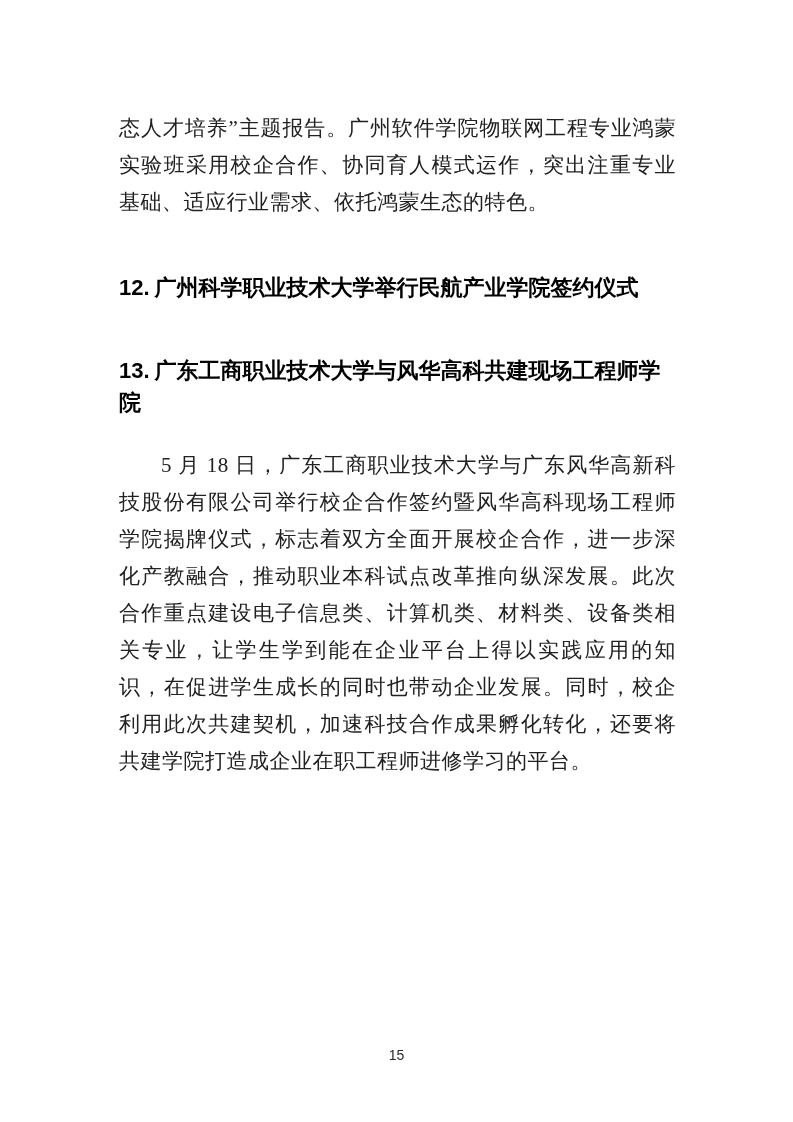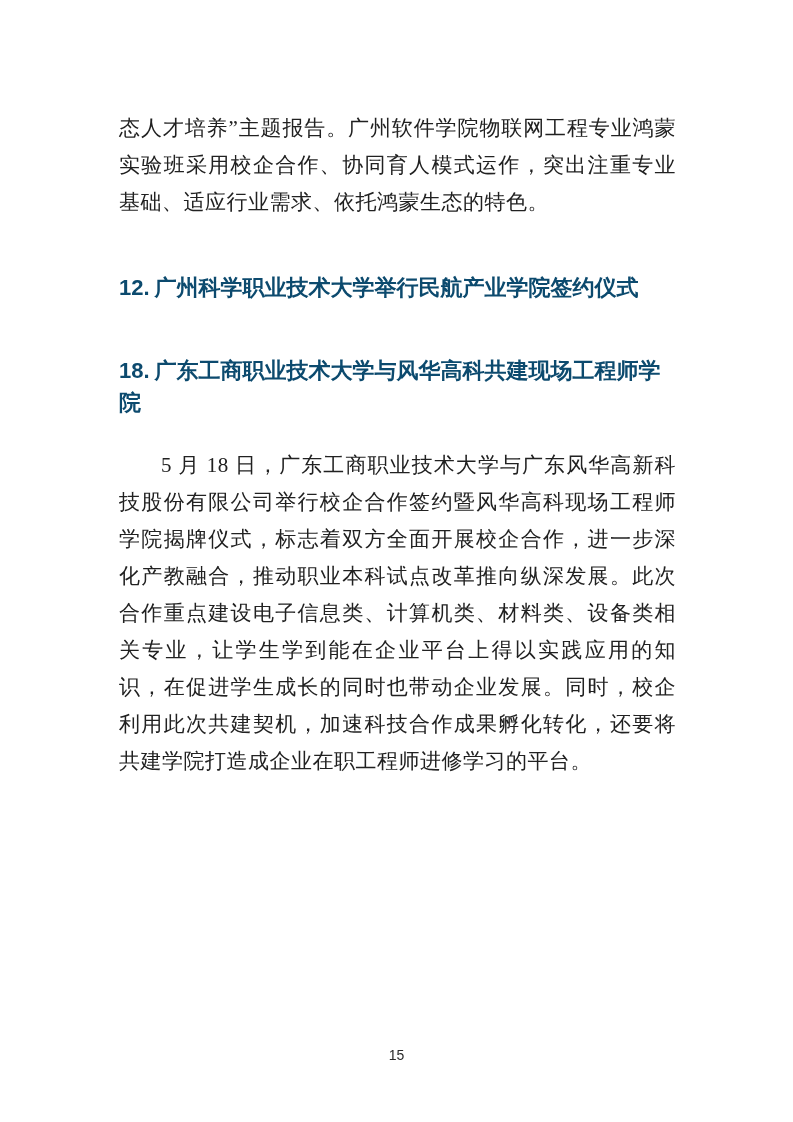--- a/index.html
+++ b/index.html
@@ -38,21 +38,21 @@
       text-indent: 2em;
     }
 
     .section-heading {
       margin-top: 51px;
       margin-bottom: 28px;
       font-family: "Liberation Sans", sans-serif;
       font-weight: 700;
       font-size: 22px;
       line-height: 32px;
-      color: #0c4a6e;
+      color: #000000;
       text-align: left;
     }
 
     .section-heading .heading-number {
       margin-right: 5px;
     }
 
     .page-number {
       position: absolute;
       left: 0;
@@ -71,21 +71,21 @@
   <div class="content">
 
     <p class="body-text">态人才培养”主题报告。广州软件学院物联网工程专业鸿蒙实验班采用校企合作、协同育人模式运作，突出注重专业基础、适应行业需求、依托鸿蒙生态的特色。</p>
 
     <h2 class="section-heading">
       <span class="heading-number">12.</span><span class="heading-title">广州科学职业技术大学举行民航产业学院签约仪式</span>
     </h2>
 
 
     <h2 class="section-heading">
-      <span class="heading-number">18.</span><span class="heading-title">广东工商职业技术大学与风华高科共建现场工程师学院</span>
+      <span class="heading-number">13.</span><span class="heading-title">广东工商职业技术大学与风华高科共建现场工程师学院</span>
     </h2>
 
     <p class="body-text indent">5 月 18 日，广东工商职业技术大学与广东风华高新科技股份有限公司举行校企合作签约暨风华高科现场工程师学院揭牌仪式，标志着双方全面开展校企合作，进一步深化产教融合，推动职业本科试点改革推向纵深发展。此次合作重点建设电子信息类、计算机类、材料类、设备类相关专业，让学生学到能在企业平台上得以实践应用的知识，在促进学生成长的同时也带动企业发展。同时，校企利用此次共建契机，加速科技合作成果孵化转化，还要将共建学院打造成企业在职工程师进修学习的平台。</p>
 
   </div>
 
   <div class="page-number">15</div>
 </div>
 
 </body></html>

